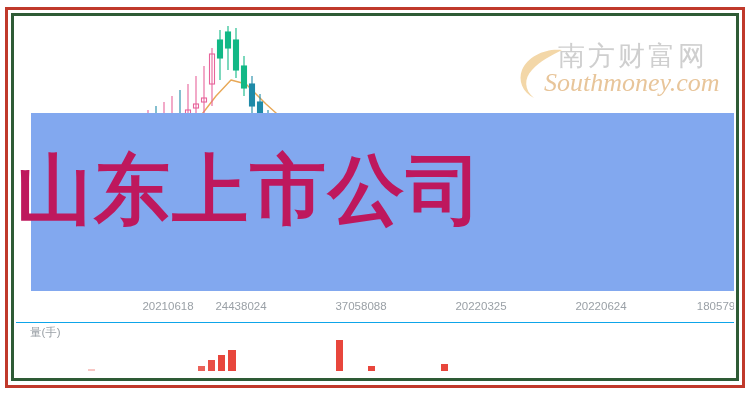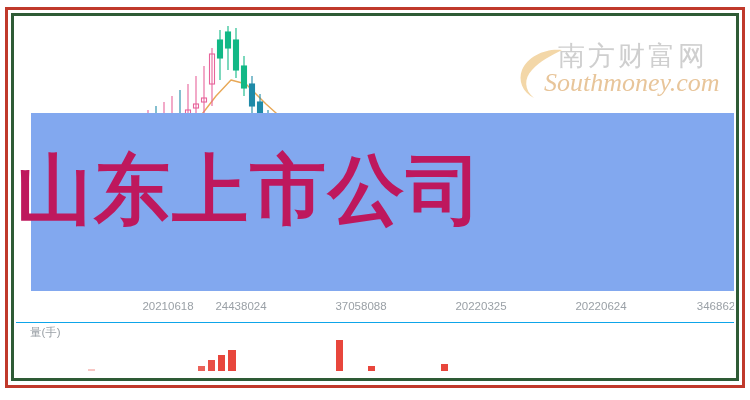--- a/index.html
+++ b/index.html
@@ -496,21 +496,21 @@
 
       <div class="headline">山东上市公司</div>
     </div>
 
     <div class="xaxis" id="xaxis">
         <div class="tick" style="left: 115px; margin-left: 37px;">20210618</div>
         <div class="tick" style="left: 225px;">24438024</div>
         <div class="tick" style="left: 345px;">37058088</div>
         <div class="tick" style="left: 465px; text-align: right;">20220325</div>
         <div class="tick" style="left: 585px;">20220624</div>
-        <div class="tick" style="left: 700px;">346862</div>
+        <div class="tick" style="left: 700px;">180579</div>
       </div>
 
     <div class="vol-panel">
       <div class="vol-label">量(手)</div>
       <div id="vol-bars">
           <div class="vol-bar" style="left: 72px; width: 7px; height: 2px; background: rgb(232, 70, 60); opacity: 0.3;"></div>
           <div class="vol-bar" style="left: 182px; width: 7px; height: 5px; background: rgb(232, 70, 60); opacity: 0.85;"></div>
           <div class="vol-bar" style="left: 192px; width: 7px; height: 11px; background: rgb(232, 70, 60); opacity: 0.95;"></div>
           <div class="vol-bar" style="left: 202px; width: 7px; height: 16px; background: rgb(232, 70, 60); opacity: 1;"></div>
           <div class="vol-bar" style="left: 212px; width: 8px; height: 21px; background: rgb(232, 70, 60); opacity: 1;"></div>

